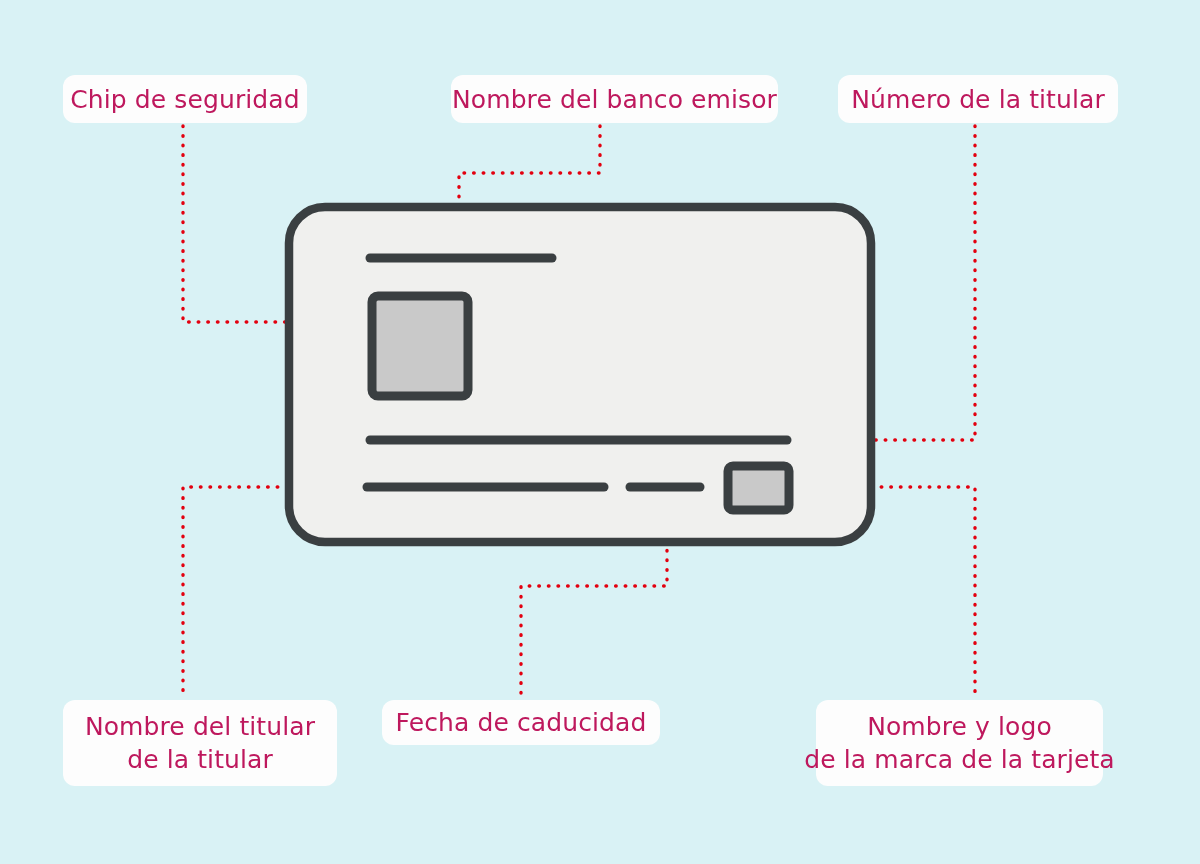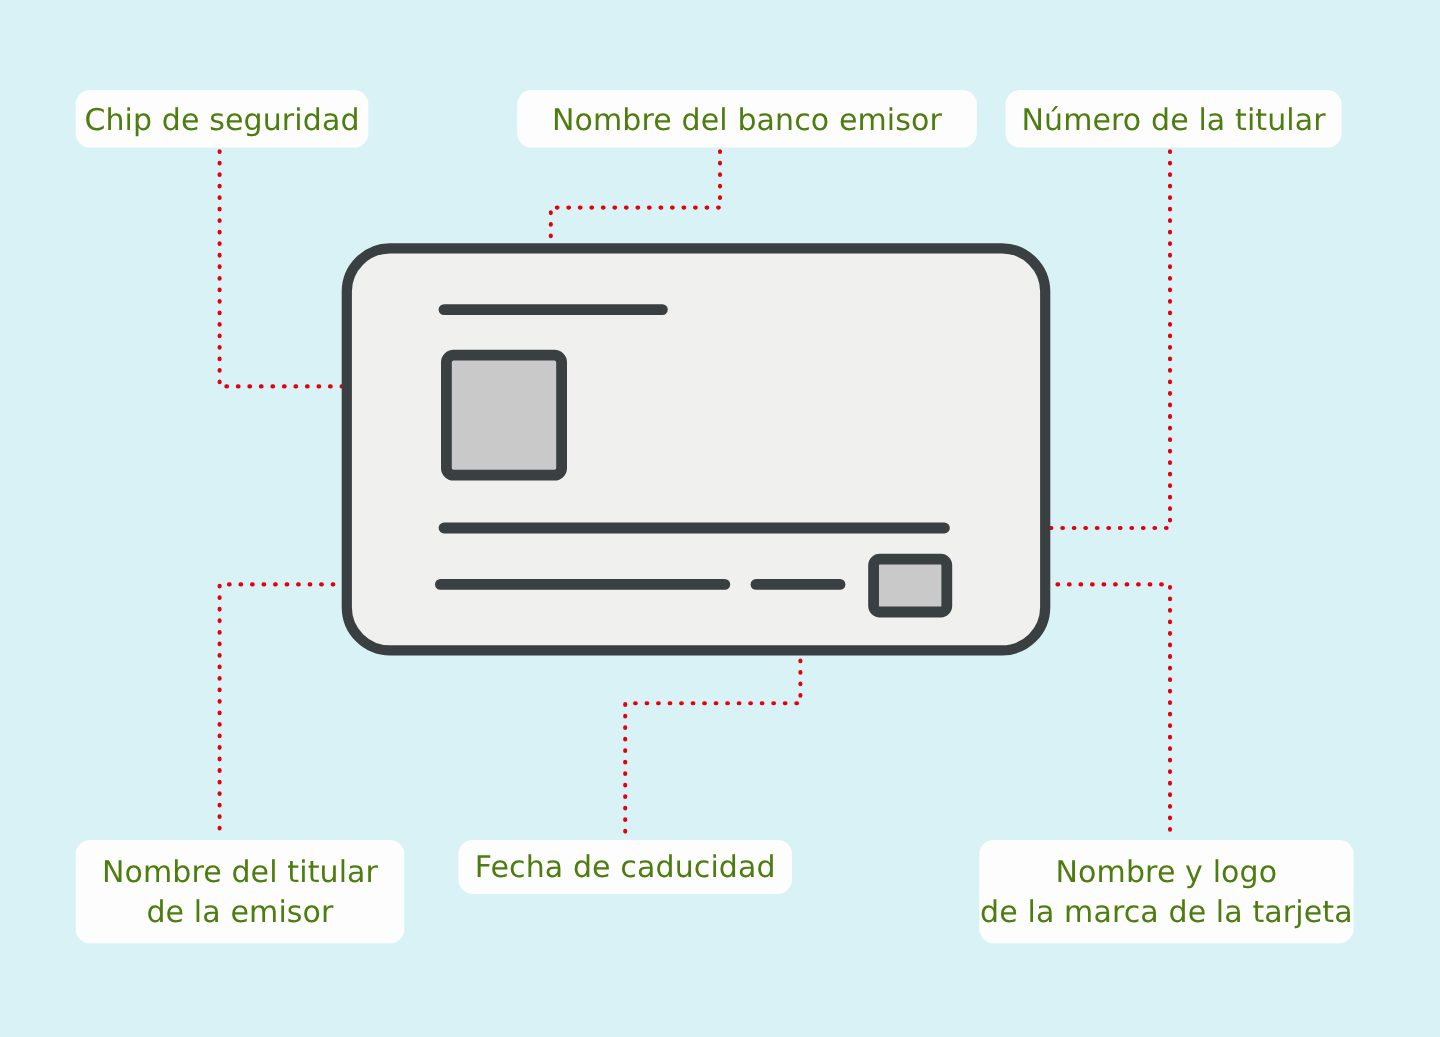--- a/index.html
+++ b/index.html
@@ -30,21 +30,21 @@
     position: absolute;
     left: 0;
     top: 0;
     width: 1200px;
     height: 864px;
   }
   .label-box {
     position: absolute;
     background: #fdfdfd;
     border-radius: 12px;
-    color: #4d7c0f;
+    color: #be185d;
     font-size: 25px;
     line-height: 1.32;
     text-align: center;
     display: flex;
     flex-direction: column;
     align-items: center;
     justify-content: center;
     box-sizing: border-box;
     padding: 9px 20px;
     white-space: nowrap;
@@ -95,35 +95,35 @@
 
     <line x1="630" y1="487" x2="700" y2="487" stroke="#3a3f41" stroke-width="9" stroke-linecap="round"></line>
 
     <rect x="728" y="466" width="61" height="44" rx="5" ry="5" fill="#c9c9c9" stroke="#3a3f41" stroke-width="9"></rect>
   </svg>
 
   <div class="label-box" style="left:63px; top:75px; width:244px; height:48px;">
     <span class="label-line">Chip de seguridad</span>
   </div>
 
-  <div class="label-box" style="left:431px; top:75px; width:383px; height:48px;">
+  <div class="label-box" style="left:451px; top:75px; width:327px; height:48px;">
     <span class="label-line">Nombre del banco emisor</span>
   </div>
 
   <div class="label-box" style="left:838px; top:75px; width:280px; height:48px;">
     <span class="label-line">Número de la titular</span>
   </div>
 
   <div class="label-box" style="left:63px; top:700px; width:274px; height:86px;">
     <span class="label-line">Nombre del titular</span>
-    <span class="label-line">de la emisor</span>
+    <span class="label-line">de la titular</span>
   </div>
 
   <div class="label-box" style="left:382px; top:700px; width:278px; height:45px;">
     <span class="label-line">Fecha de caducidad</span>
   </div>
 
-  <div class="label-box" style="left:816px; top:700px; width:312px; height:86px;">
+  <div class="label-box" style="left:816px; top:700px; width:287px; height:86px;">
     <span class="label-line">Nombre y logo</span>
     <span class="label-line">de la marca de la tarjeta</span>
   </div>
 
 </div>
 
 </body></html>

